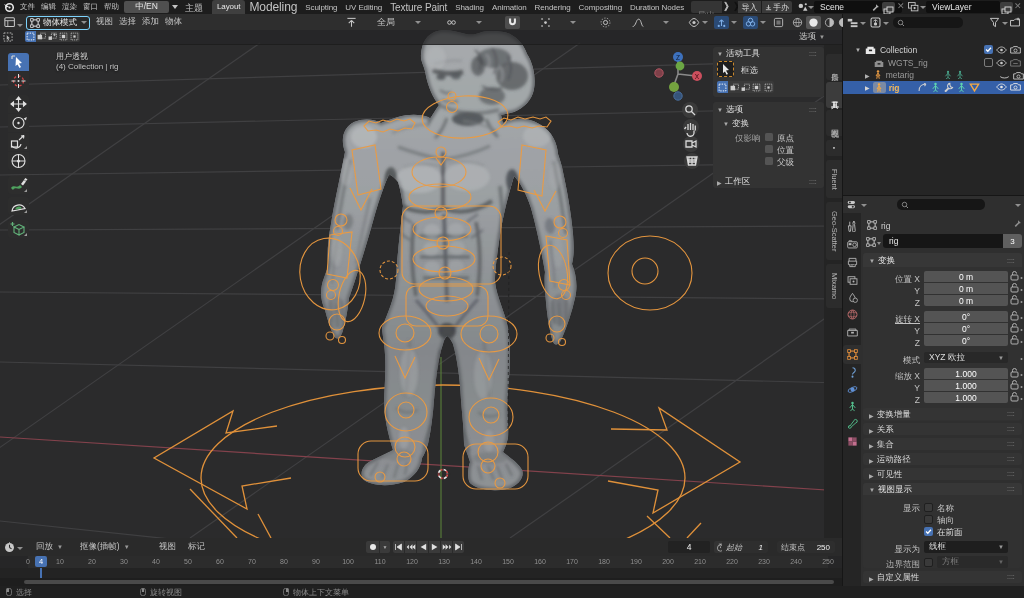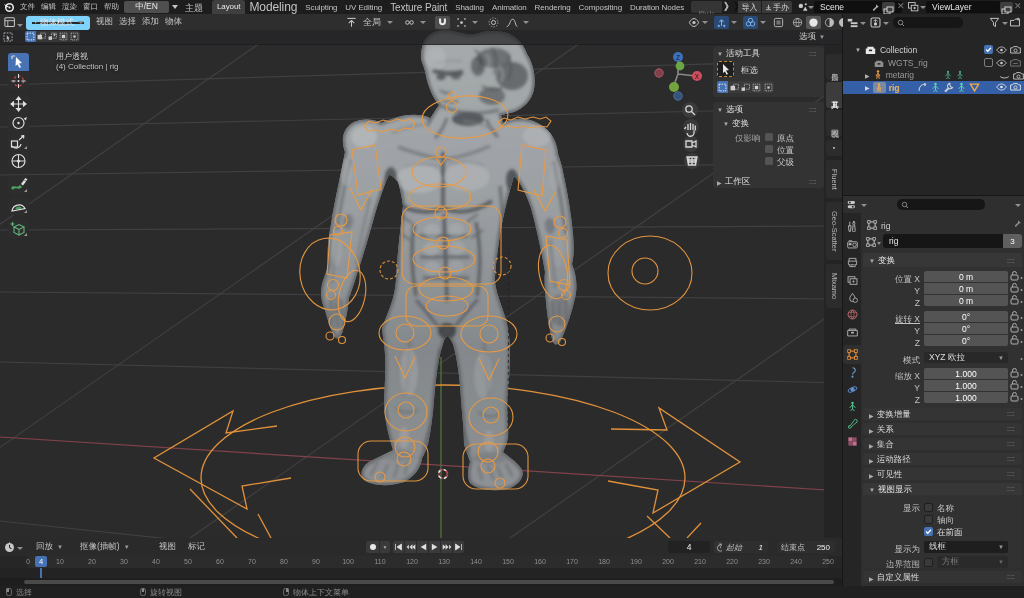--- a/index.html
+++ b/index.html
@@ -105,39 +105,39 @@
   </div>
 
   <div class="abs" id="vheader" style="left:0;top:14px;width:842px;height:16px;background:#2e2e2e;">
 
     <svg class="abs" style="left:4px;top:3px;" width="12" height="11" viewBox="0 0 16 15">
       <rect x="1" y="1" width="13" height="12" rx="1.5" fill="none" stroke="#c8c8c8" stroke-width="1.4"></rect>
       <path d="M1 5 h13 M5 5 v8" stroke="#c8c8c8" stroke-width="1.2"></path>
     </svg>
     <div class="abs" style="left:17px;top:10px;width:0;height:0;border-left:3px solid transparent;border-right:3px solid transparent;border-top:3.5px solid #909090;"></div>
 
-    <div class="abs row" style="left:26px;top:1.5px;width:64px;height:14px;background:#282828;border:6px solid #7dd3fc;border-radius:3px;">
+    <div class="abs row" style="left:26px;top:1.5px;width:64px;height:14px;background:#282828;border:1px solid #7dd3fc;border-radius:3px;">
       <svg style="margin-left:3px;" width="10" height="10" viewBox="0 0 16 16">
         <rect x="3" y="3" width="10" height="10" fill="none" stroke="#e7e7e7" stroke-width="1.6"></rect>
         <rect x="1" y="1" width="4" height="4" fill="#2e2e2e" stroke="#e7e7e7" stroke-width="1.2"></rect>
         <rect x="11" y="1" width="4" height="4" fill="#2e2e2e" stroke="#e7e7e7" stroke-width="1.2"></rect>
         <rect x="1" y="11" width="4" height="4" fill="#2e2e2e" stroke="#e7e7e7" stroke-width="1.2"></rect>
         <rect x="11" y="11" width="4" height="4" fill="#2e2e2e" stroke="#e7e7e7" stroke-width="1.2"></rect>
       </svg>
       <span class="txt w" style="margin-left:3px;font-size:8.5px;">物体模式</span>
       <div style="margin-left:4px;width:0;height:0;border-left:3px solid transparent;border-right:3px solid transparent;border-top:3.5px solid #909090;"></div>
     </div>
     <div class="abs row" style="left:96px;top:0;height:16px;gap:6px;">
       <span class="txt" style="font-size:8.5px;">视图</span>
         <span class="txt" style="font-size:8.5px;">选择</span>
         <span class="txt" style="font-size:8.5px;">添加</span>
         <span class="txt" style="font-size:8.5px;">物体</span>
     </div>
 
-    <div class="abs row" style="left:346px;top:0;height:17px;gap:3px;">
+    <div class="abs row" style="left:346px;top:0;height:17px;gap:17px;">
       <svg width="11" height="11" viewBox="0 0 16 16">
           <path d="M8 14 V5 M8 5 L4 9 M8 5 L12 9" stroke="#c8c8c8" stroke-width="1.5" fill="none"></path>
           <path d="M2 2 h12" stroke="#c8c8c8" stroke-width="1.5"></path>
         </svg>
       <span class="txt" style="margin-left:3px;">全局</span>
       <div style="margin-left:3px;width:0;height:0;border-left:3px solid transparent;border-right:3px solid transparent;border-top:3.5px solid #909090;"></div>
       <svg style="margin-left:8px;" width="11" height="11" viewBox="0 0 16 16">
           <circle cx="5" cy="8" r="2.6" fill="none" stroke="#c8c8c8" stroke-width="1.4"></circle>
           <circle cx="11" cy="8" r="2.6" fill="none" stroke="#c8c8c8" stroke-width="1.4"></circle>
           <path d="M7.6 8 h1" stroke="#c8c8c8" stroke-width="1.4"></path>

